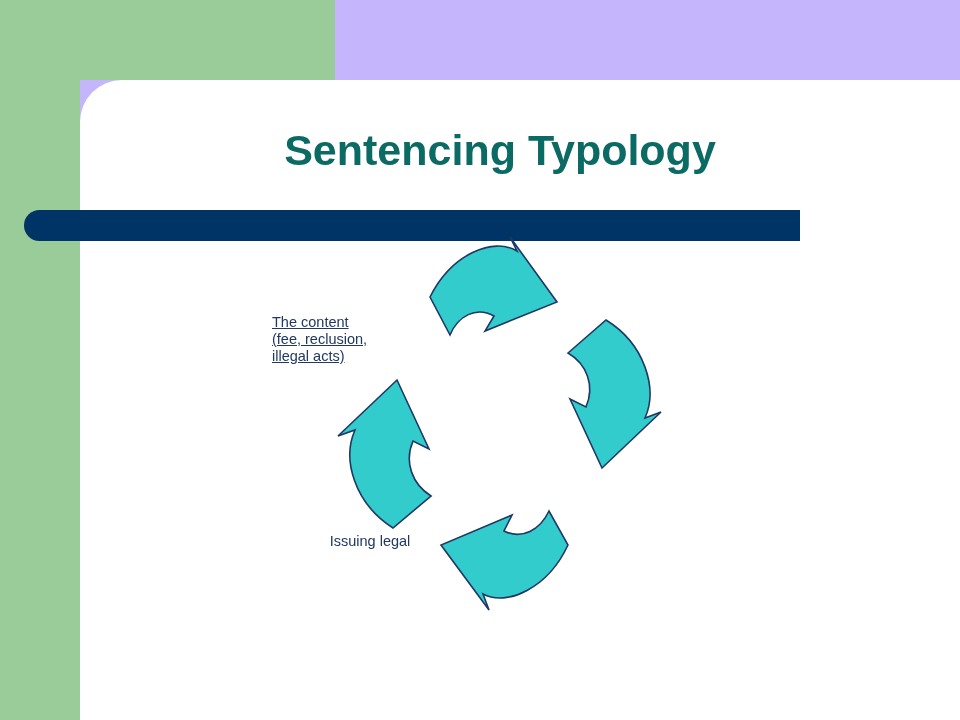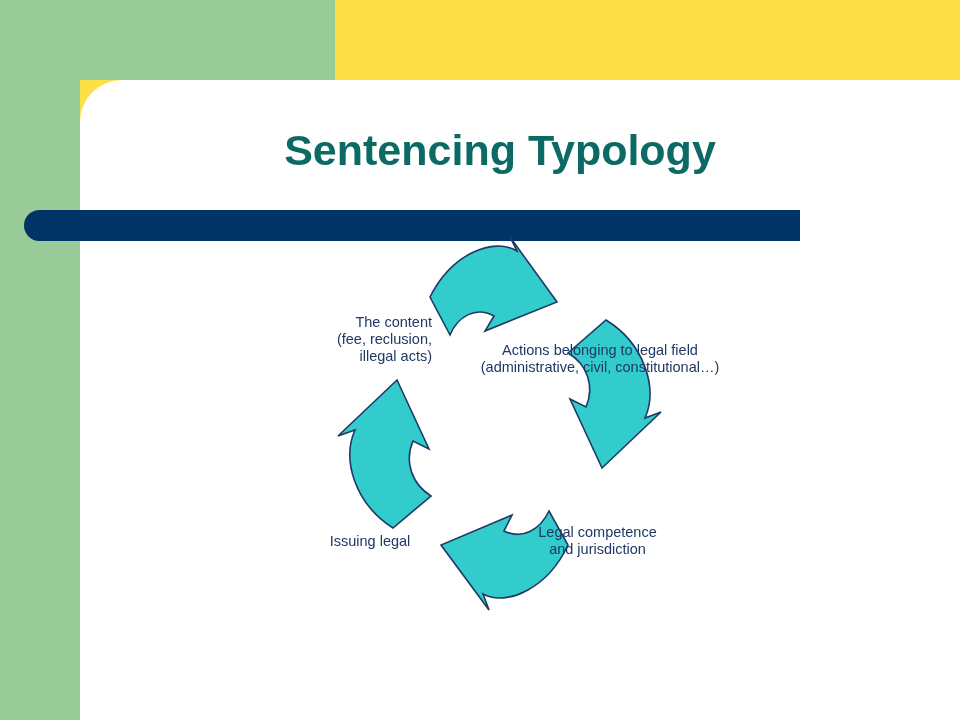--- a/index.html
+++ b/index.html
@@ -10,21 +10,21 @@
     width: 960px;
     height: 720px;
     background: #ffffff;
     font-family: "Liberation Sans", sans-serif;
     overflow: hidden;
   }
   #slide {
     position: relative;
     width: 960px;
     height: 720px;
-    background: #fde047;
+    background: #c4b5fd;
     overflow: hidden;
   }
   
   .green-left-strip {
     position: absolute;
     left: 0;
     top: 0;
     width: 80px;
     height: 720px;
     background: #99cc99;
@@ -89,21 +89,22 @@
     position: absolute;
     color: #1f3864;
     font-size: 14.5px;
     line-height: 17px;
     white-space: pre-line;
   }
   .label-content {
     left: -8px;
     top: 74px;
     width: 160px;
-    text-align: right;
+    text-align: left;
+    text-decoration: underline;
   }
   .label-actions {
     left: 175px;
     top: 102px;
     width: 290px;
     text-align: center;
   }
   .label-legal {
     left: 230px;
     top: 284px;
@@ -170,22 +171,18 @@
                  L 133 201
                  C 124 222, 132 244, 151 256
                  Z"></path>
       </g>
     </svg>
 
     <div class="cycle-label label-content">The content
 (fee, reclusion,
 illegal acts)</div>
 
-    <div class="cycle-label label-actions">Actions belonging to legal field
-(administrative, civil, constitutional…)</div>
 
-    <div class="cycle-label label-legal">Legal competence
-and jurisdiction</div>
 
     <div class="cycle-label label-issuing">Issuing legal</div>
 
   </div>
 </div>
 
 </body></html>

